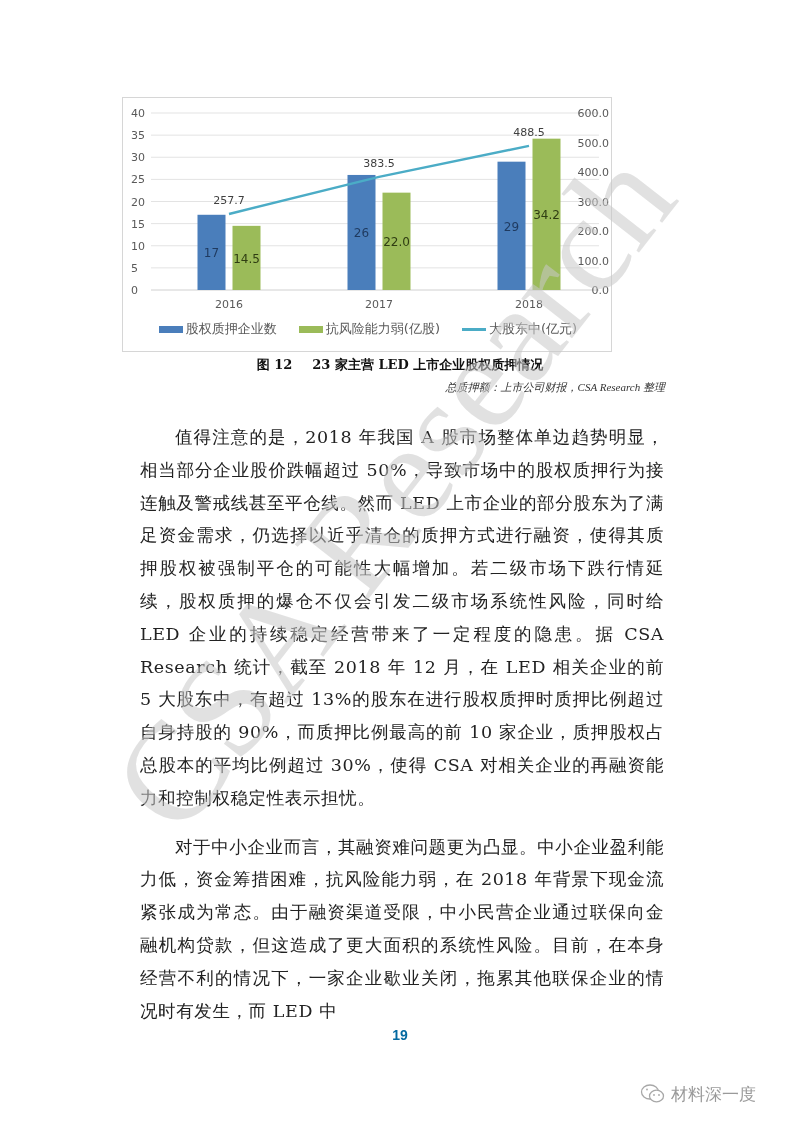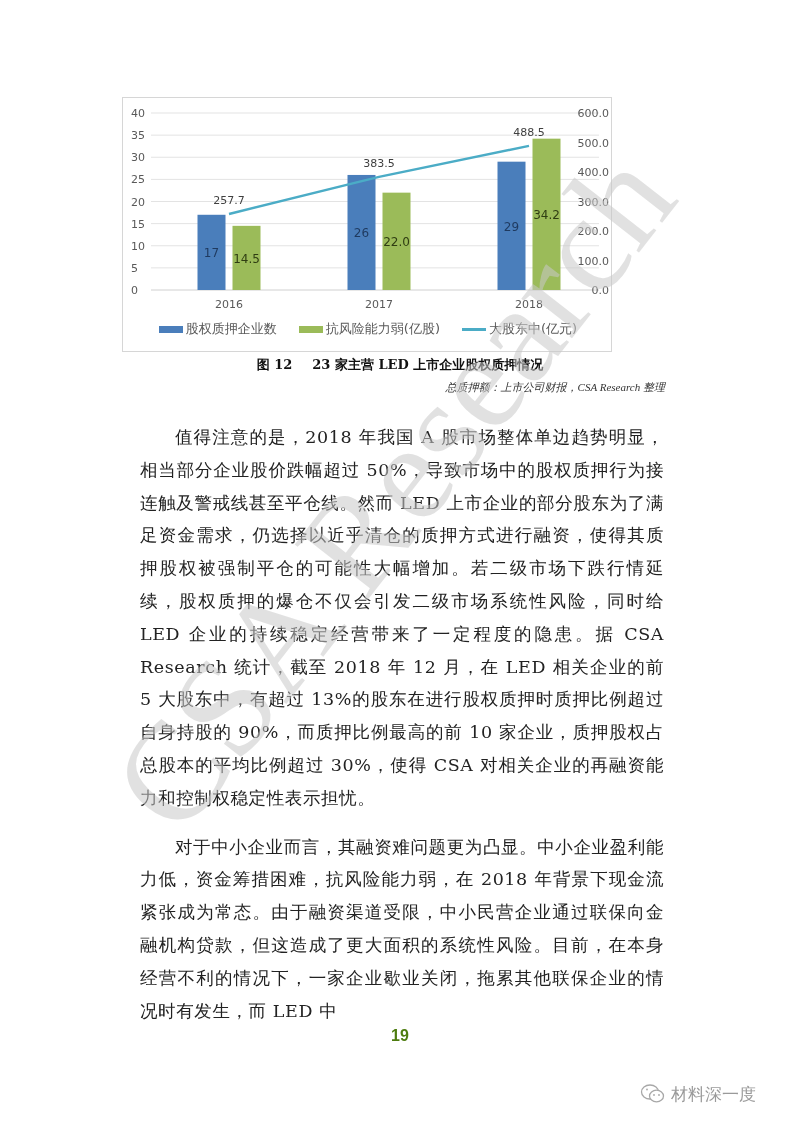--- a/index.html
+++ b/index.html
@@ -5,21 +5,21 @@
   html,body{margin:0;padding:0;background:#ffffff;}
   body{width:800px;height:1130px;position:relative;overflow:hidden;font-family:"DejaVu Serif","Liberation Serif",serif;color:#1e1e1e;}
   .chart-frame{position:absolute;left:122px;top:97px;width:490px;height:255px;border:1px solid #d6d6d6;box-sizing:border-box;background:#fff;}
   .chart-svg{position:absolute;left:0;top:0;}
   .caption{position:absolute;left:0;width:800px;top:356px;text-align:center;font-family:"DejaVu Serif","Liberation Serif",serif;font-weight:bold;font-size:13px;color:#111;}
   .caption .num{margin-right:20px;}
   .source{position:absolute;right:135px;top:380px;font-style:italic;font-size:11px;color:#333;font-family:"Liberation Serif","DejaVu Serif",serif;}
   .body-text{position:absolute;left:124px;width:556px;top:405px;font-family:"DejaVu Serif","Liberation Serif",serif;font-size:17.5px;line-height:32.8px;color:#222;text-align:justify;letter-spacing:0.6px;}
   .para{margin:16px;text-indent:35px;}
   .para.first{}
-  .page-num{position:absolute;left:0;width:800px;top:1027px;text-align:center;font-family:"Liberation Sans","DejaVu Sans",sans-serif;font-weight:bold;font-size:16px;color:#4d7c0f;}
+  .page-num{position:absolute;left:0;width:800px;top:1027px;text-align:center;font-family:"Liberation Sans","DejaVu Sans",sans-serif;font-weight:bold;font-size:14px;color:#0369a1;}
   .wechat{position:absolute;left:640px;top:1083px;display:flex;align-items:flex-start;gap:5px;color:#9a9a9a;font-family:"DejaVu Sans","Liberation Sans",sans-serif;font-size:17px;}
   .watermark{position:absolute;left:0;top:0;width:800px;height:1130px;pointer-events:none;}
   .legend{position:absolute;top:322px;left:0;width:490px;display:flex;justify-content:center;gap:22px;font-family:"DejaVu Sans","Liberation Sans",sans-serif;font-size:13px;color:#595959;}
   .legend-item{display:flex;align-items:center;gap:3px;}
   .swatch{display:inline-block;width:24px;height:7px;}
   .swatch.line{height:3px;}
 </style>
 </head>
 <body>
 

